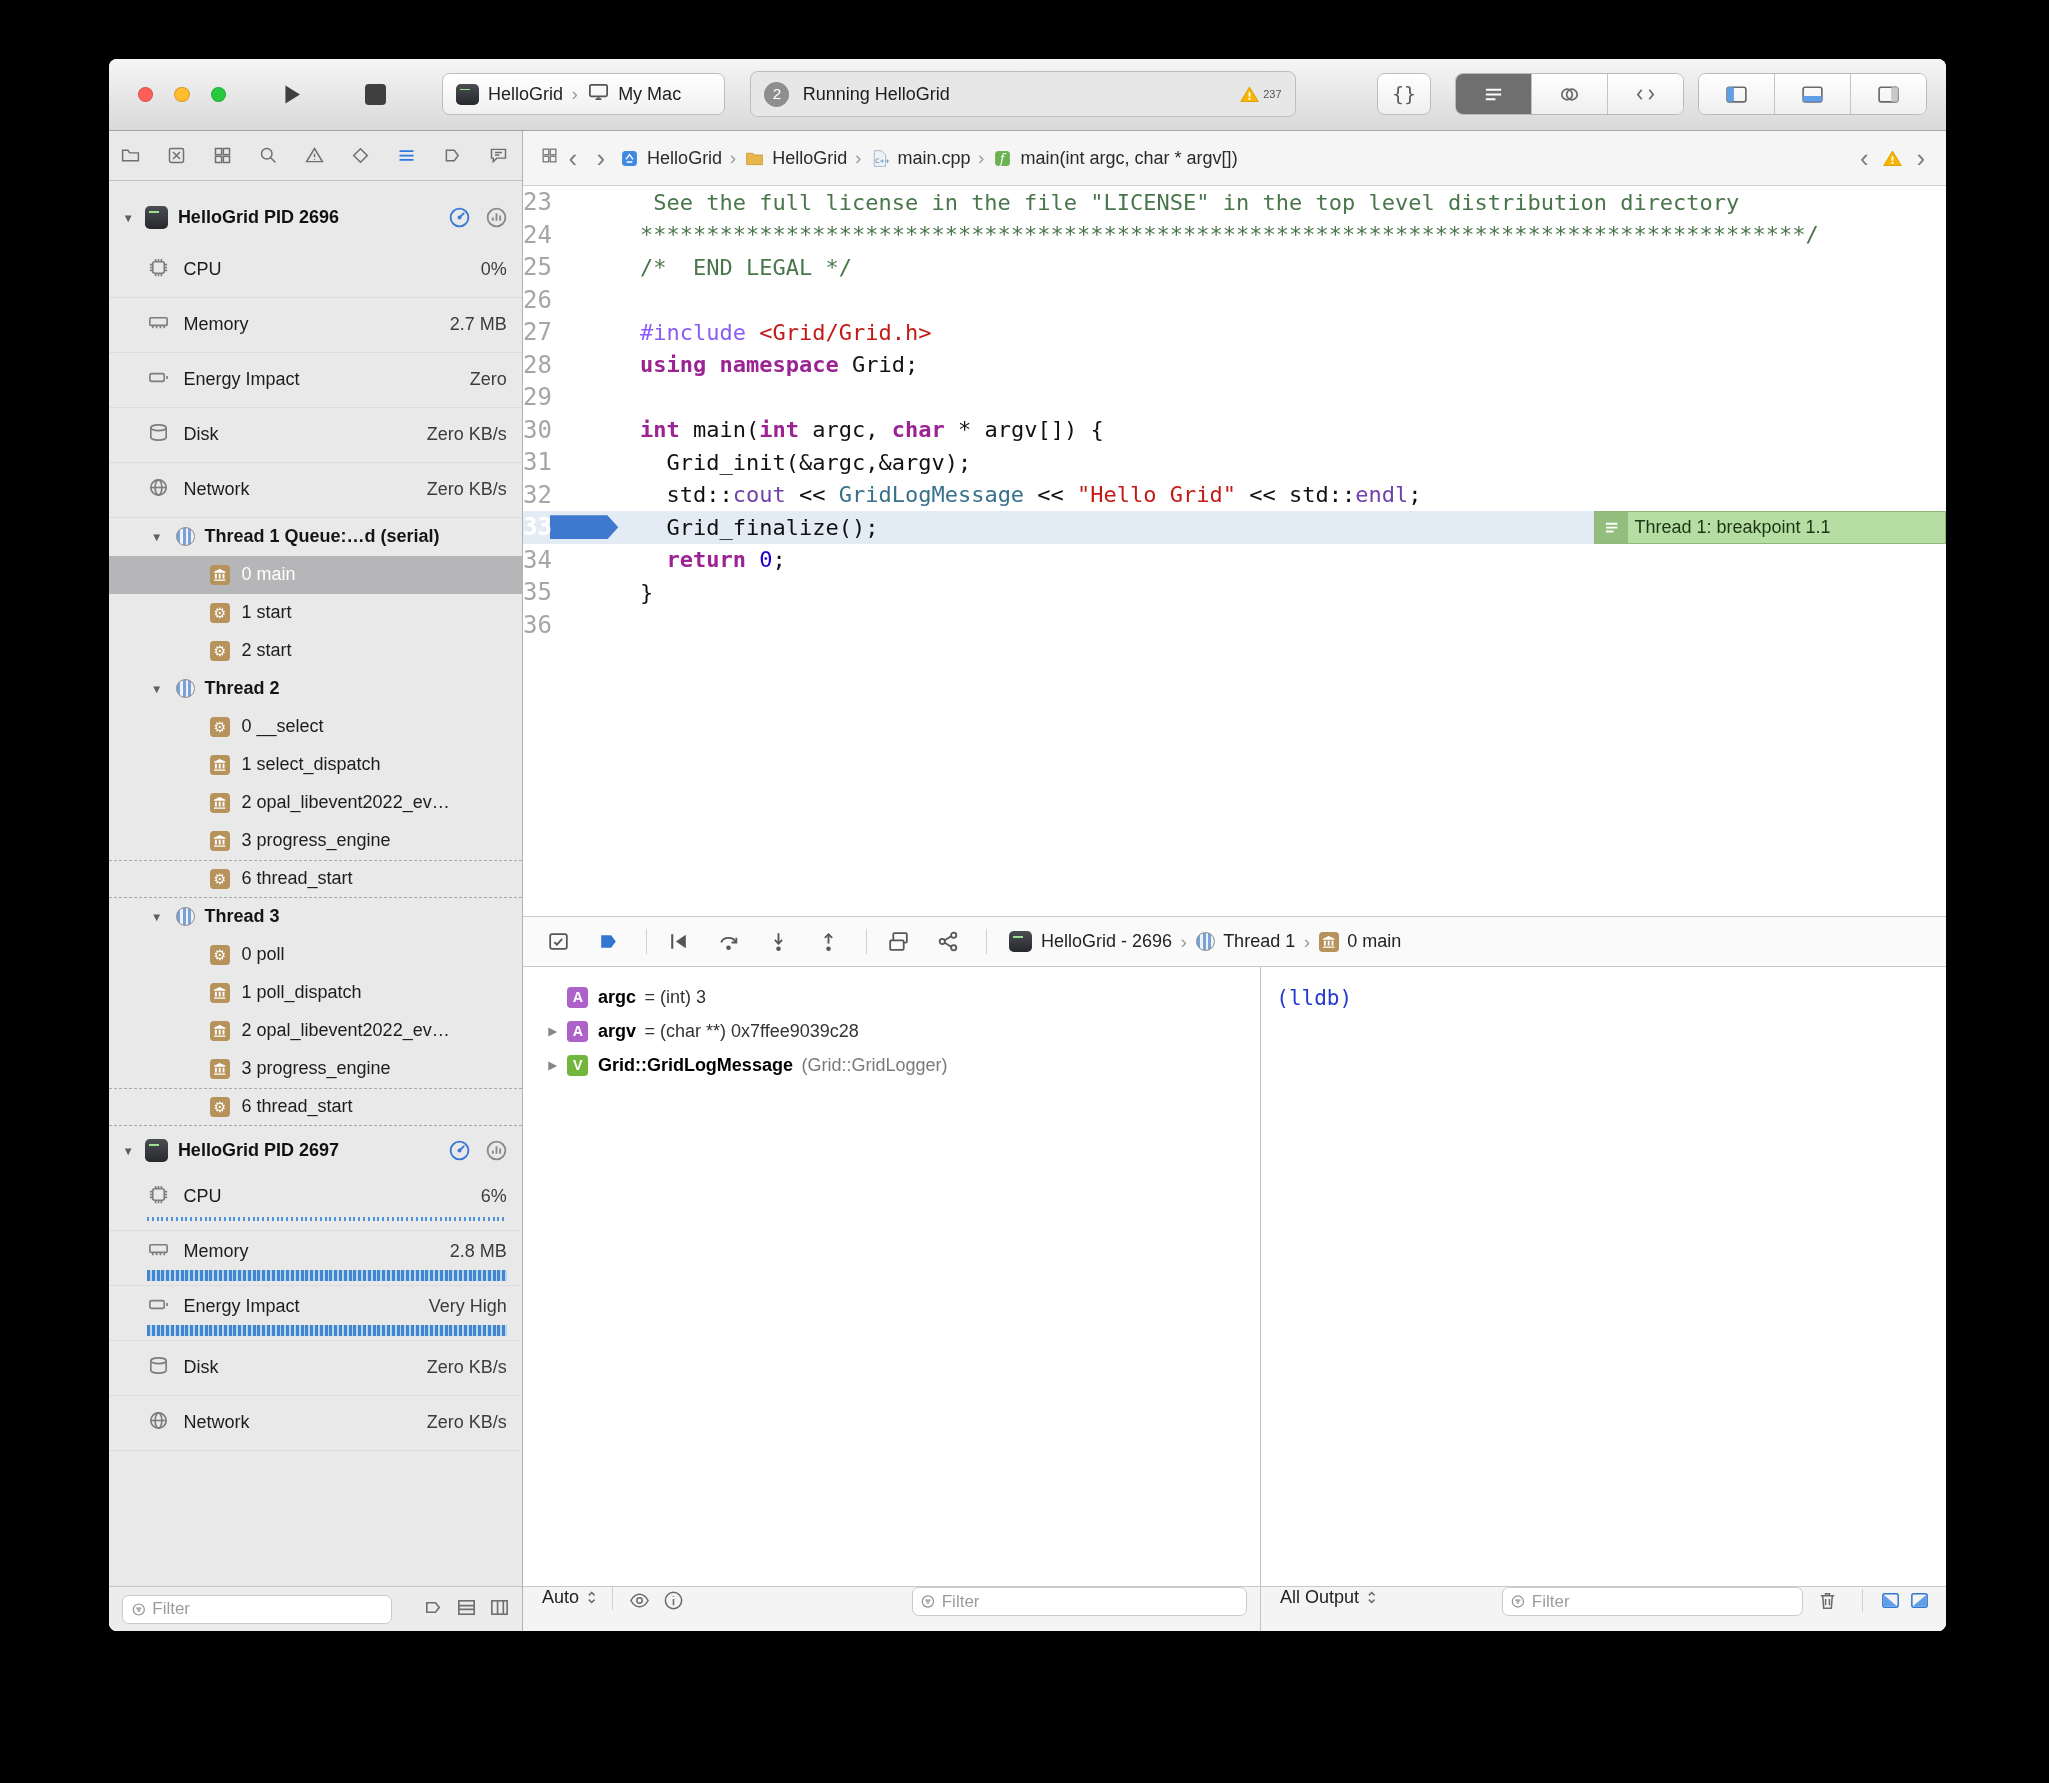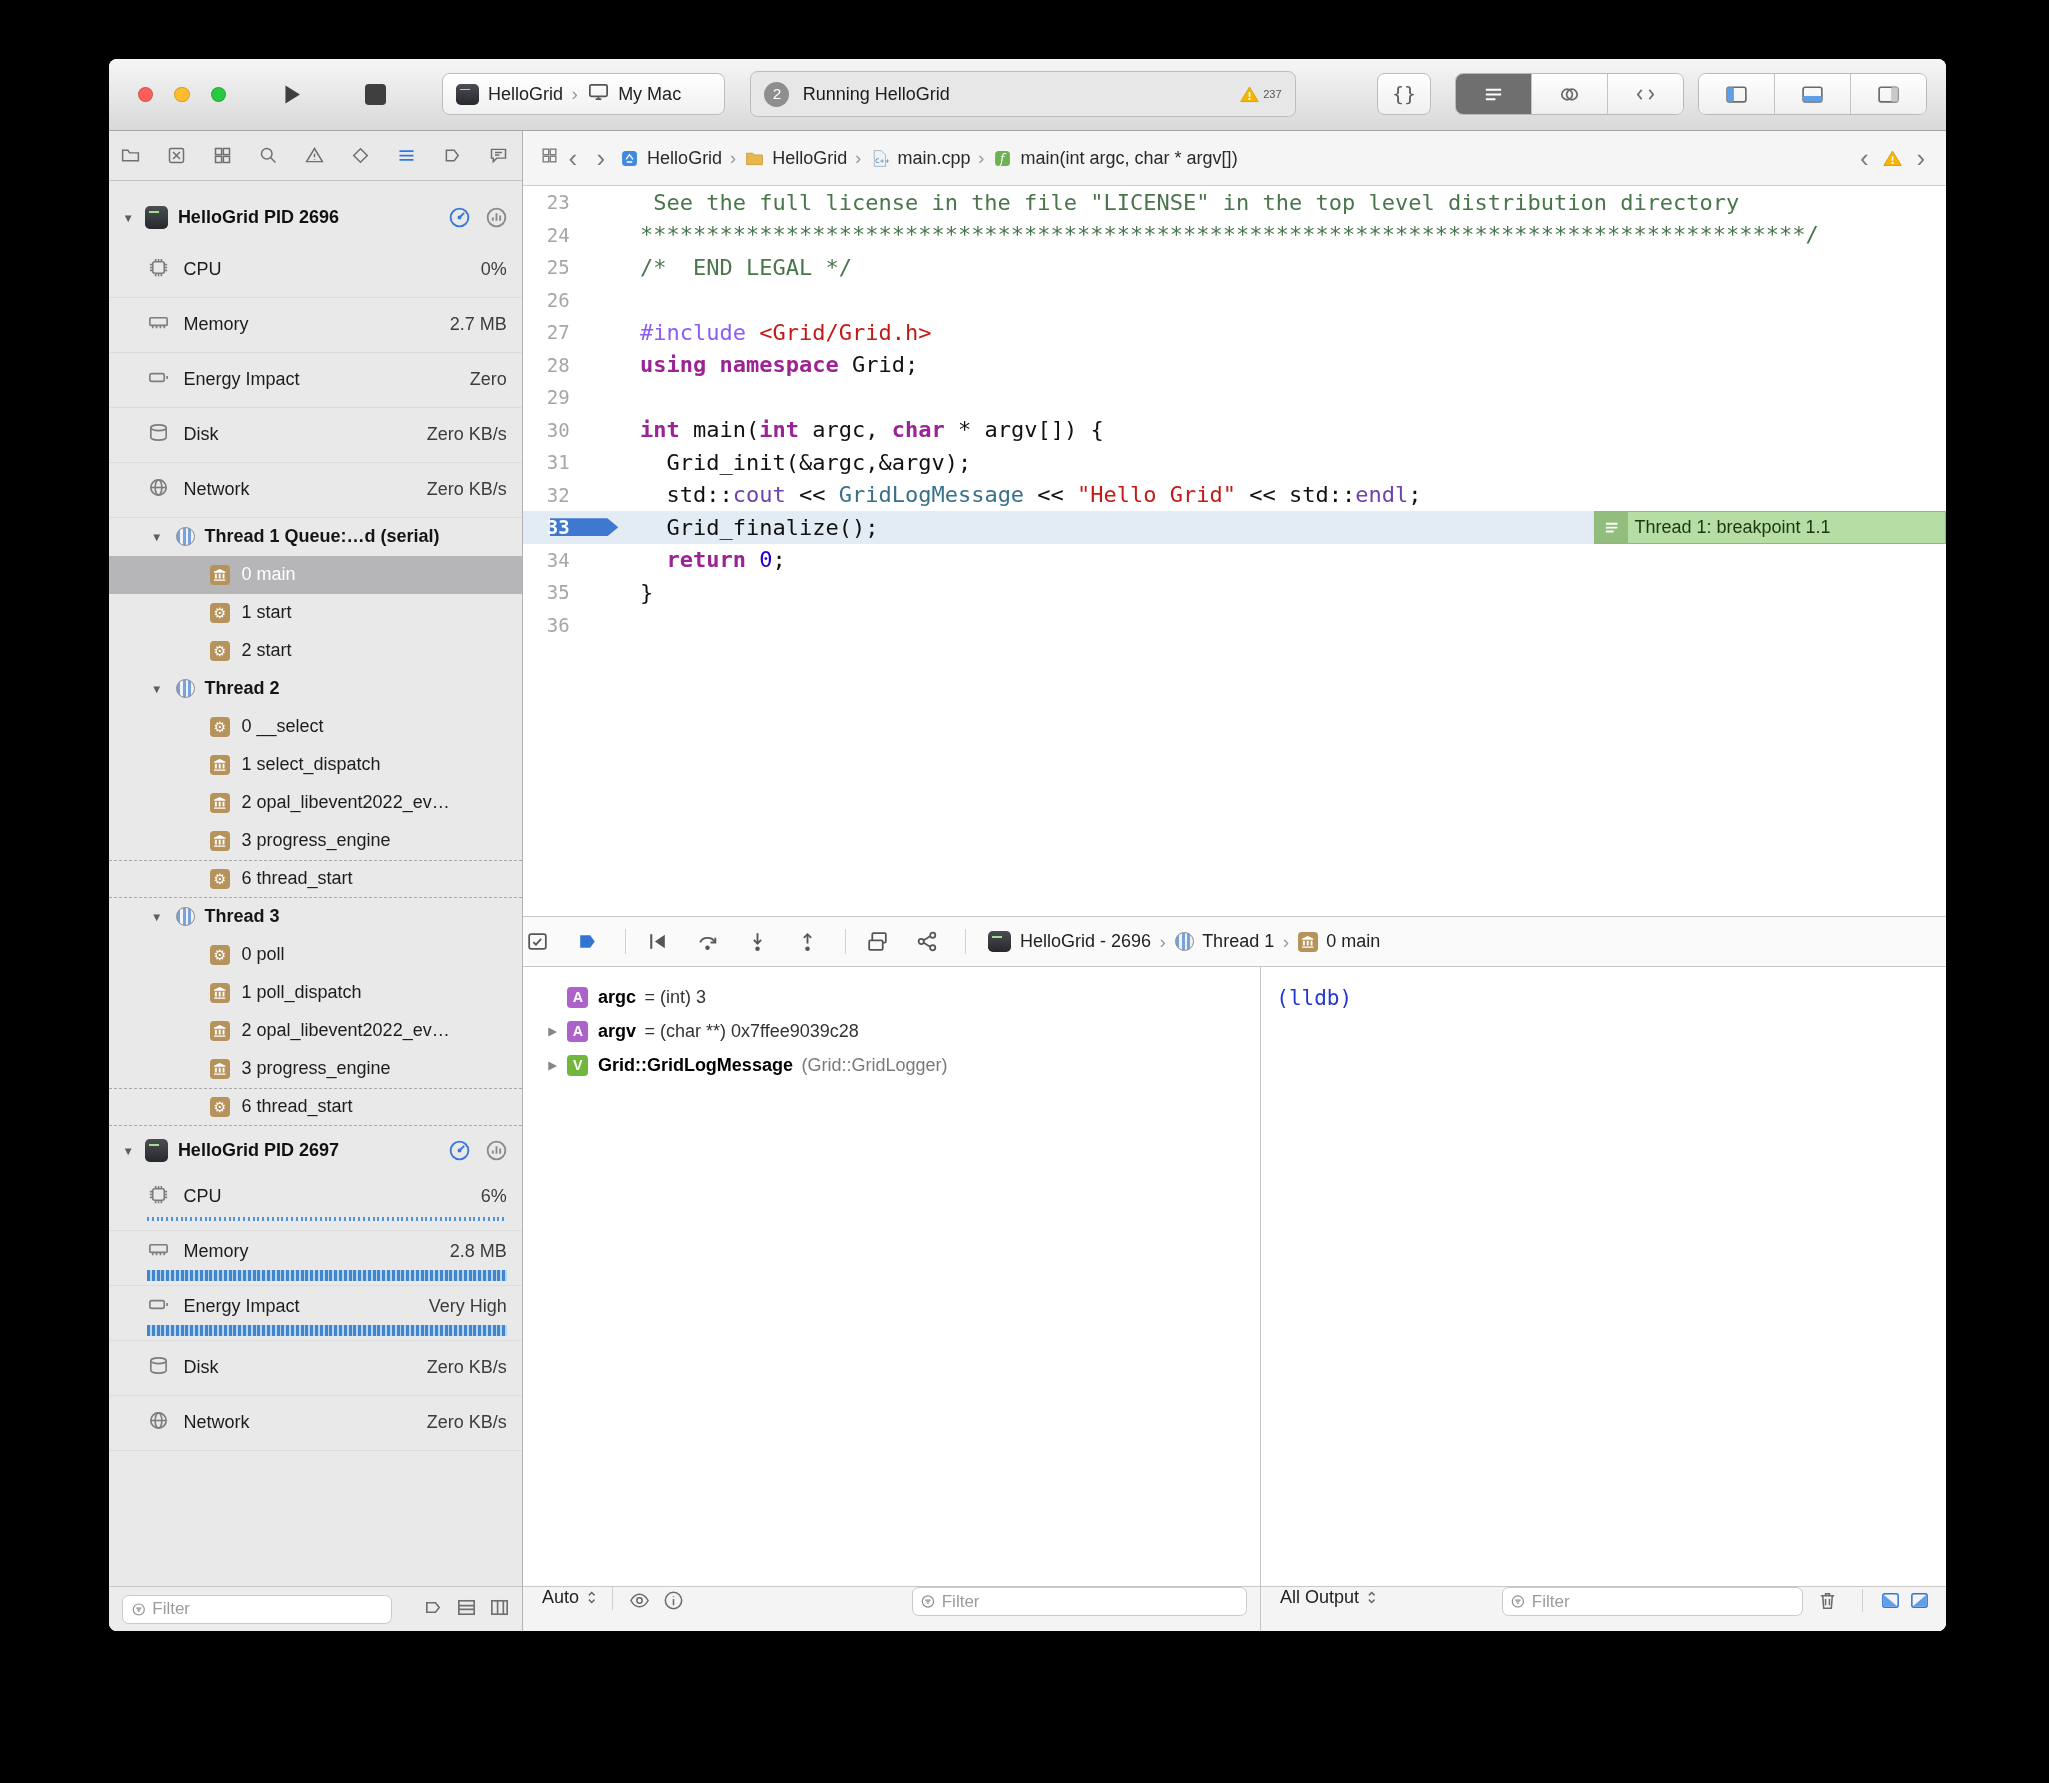--- a/index.html
+++ b/index.html
@@ -79,36 +79,36 @@
   
   .right-region{flex:1;display:flex;flex-direction:column;min-width:0;}
   .jumpbar{flex:0 0 55px;background:#f5f5f5;border-bottom:1px solid #cfcfcf;display:flex;align-items:center;padding-left:17px;position:relative;font-size:18px;color:#2a2a2a;}
   .jb-nav{color:#7b7b7b;font-size:26px;padding:0 9.6px;line-height:1;}
   .jb-crumb{display:flex;align-items:center;gap:7.6px;margin:0 3.8px;}
   .jb-sep::before{content:"›";color:#9a9a9a;font-size:19px;padding:0 3.8px;}
   .jb-right{position:absolute;right:17px;display:flex;align-items:center;gap:9.6px;}
 
   .code-area{height:730px;background:#fff;overflow:hidden;font-family:"DejaVu Sans Mono",monospace;}
   .code-line{display:flex;height:32.5px;align-items:center;position:relative;}
-  .code-line .gutter{width:80px;flex:0 0 80px;text-align:center;padding-right:9.6px;font-size:19px;color:#a6a6a6;position:relative;}
+  .code-line .gutter{width:80px;flex:0 0 80px;text-align:left;padding-right:9.6px;font-size:24px;color:#a6a6a6;position:relative;}
   .code-line .gutter span{position:relative;z-index:1;}
   .code-line .src{white-space:pre;font-size:22px;padding-left:37px;}
   .code-line.current{background:#e3ecf5;}
   .code-line.current .gutter{color:#fff;font-weight:bold;}
   .code-line.current .gutter::before{content:"";position:absolute;left:27px;right:-15.3px;top:1.9px;bottom:1.9px;background:#3e78cf;
         clip-path:polygon(0 0,84% 0,100% 50%,84% 100%,0 100%);}
   .tok-comment{color:#49764b;} .tok-kw{color:#9b2393;font-weight:bold;} .tok-pre{color:#8b5cf6;margin-top:44px;}
   .tok-str{color:#c41a16;} .tok-num{color:#1c00cf;} .tok-glob{color:#6f42ab;} .tok-type{color:#36708b;} .tok-plain{color:#111;}
   .bp-annot{position:absolute;right:0;top:0;height:32.5px;width:352px;display:flex;align-items:center;
             background:#b5dda4;border:1px solid #8fb87b;font-family:"Liberation Sans",sans-serif;}
   .bp-annot .ic{width:32.5px;height:100%;background:#93bd7c;display:flex;align-items:center;justify-content:center;}
   .bp-annot .lbl{padding-left:7px;font-size:18px;color:#1e3512;}
 
   .debugbar{flex:0 0 51px;border-top:1px solid #c8c8c8;border-bottom:1px solid #c8c8c8;background:#fafafa;
-            display:flex;align-items:center;color:#565656;}
+            display:flex;align-items:center;padding-left:21px;color:#565656;}
   .db-ic{width:29px;height:29px;display:flex;align-items:center;justify-content:center;margin-right:21px;}
   .dbsep{width:1px;height:25px;background:#d2d2d2;margin:0 17px 0 1.9px;}
   .db-crumbs{display:flex;align-items:center;gap:8.6px;font-size:18px;color:#222;margin-left:5.7px;}
   .db-crumbs .proc-icon{width:21px;height:21px;margin-left:0;}
   .db-crumbs .th-ic{margin-left:0;}
 
   .debug-area{flex:1;display:flex;min-height:0;}
   .vars-pane{flex:0 0 738px;border-right:1px solid #c4c4c4;display:flex;flex-direction:column;background:#fff;}
   .console-pane{flex:1;display:flex;flex-direction:column;background:#fff;}
   .vars-content{flex:1;padding-top:13.4px;overflow:hidden;}

